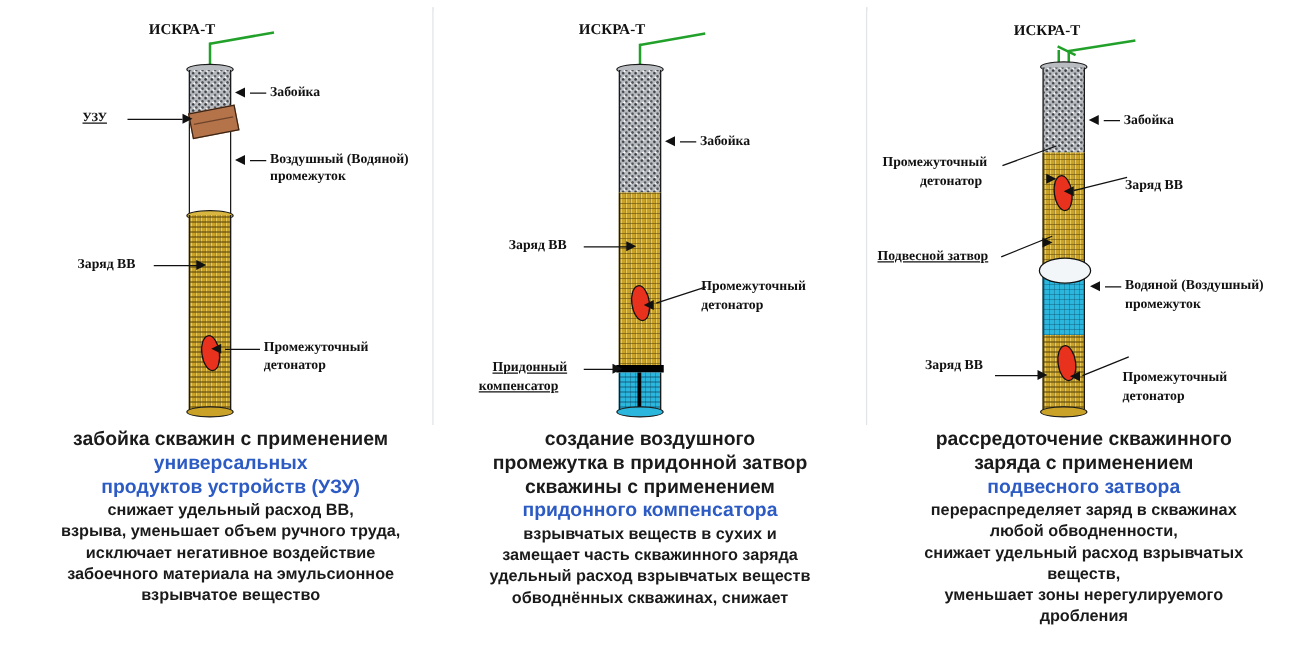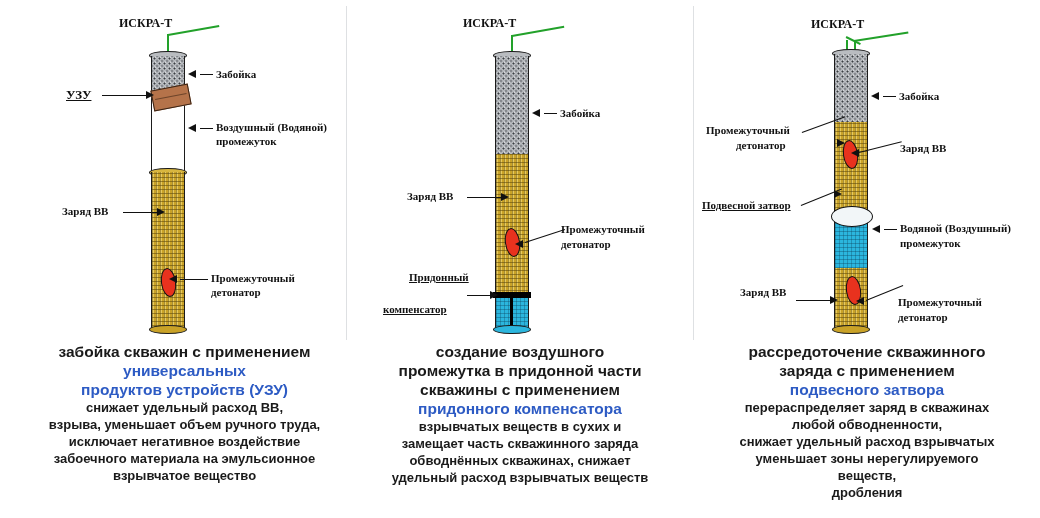--- a/index.html
+++ b/index.html
@@ -151,21 +151,21 @@
         <div class="det" style="left:10px;top:212px;"></div>
       </div>
       <div class="uzu" style="left:152px;top:87px;"></div>
 
       <div class="lead" style="left:200px;top:74px;width:13px;"></div>
       <div class="arrow l" style="left:188px;top:70px;"></div>
       <div class="lab" style="left:216px;top:68px;">Забойка</div>
 
       <div class="lead" style="left:102px;top:95px;width:44px;"></div>
       <div class="arrow r" style="left:146px;top:91px;"></div>
-      <div class="lab u" style="left:66px;top:88px;font-size:13px;">УЗУ</div>
+      <div class="lab u" style="left:66px;top:88px;font-size:10px;">УЗУ</div>
 
       <div class="lead" style="left:200px;top:128px;width:13px;"></div>
       <div class="arrow l" style="left:188px;top:124px;"></div>
       <div class="lab" style="left:216px;top:121px;">Воздушный (Водяной)</div>
       <div class="lab" style="left:216px;top:135px;">промежуток</div>
 
       <div class="lead" style="left:123px;top:212px;width:35px;"></div>
       <div class="arrow r" style="left:157px;top:208px;"></div>
       <div class="lab" style="left:62px;top:205px;">Заряд ВВ</div>
 
@@ -201,21 +201,21 @@
       <div class="arrow r" style="left:154px;top:193px;"></div>
       <div class="lab" style="left:60px;top:190px;">Заряд ВВ</div>
 
       <div class="diag" style="left:178px;top:242px;width:42px;transform:rotate(-18deg);"></div>
       <div class="arrow l" style="left:168px;top:240px;"></div>
       <div class="lab" style="left:214px;top:223px;">Промежуточный</div>
       <div class="lab" style="left:214px;top:238px;">детонатор</div>
 
       <div class="lead" style="left:120px;top:295px;width:24px;"></div>
       <div class="arrow r" style="left:143px;top:291px;"></div>
-      <div class="lab u" style="left:47px;top:271px;margin-left:15px;">Придонный</div>
+      <div class="lab u" style="left:47px;top:288px;">Придонный</div>
       <div class="lab u" style="left:36px;top:303px;">компенсатор</div>
     </div>
   </div>
 
   <div class="panel p3">
     <div class="inner">
       <div class="title-iskra" style="left:117px;top:17px;">ИСКРА-Т</div>
       <div class="cordtail" style="left:160px;top:40px;width:55px;transform:rotate(-9deg);"></div>
       <div class="cordtail" style="left:152px;top:36px;width:16px;transform:rotate(26deg);"></div>
       <div class="cord" style="left:152px;top:40px;height:250px;"></div>
@@ -272,34 +272,34 @@
     <div class="cap-accent">продуктов устройств (УЗУ)</div>
     <div class="cap-body">снижает удельный расход ВВ,</div>
     <div class="cap-body">взрыва, уменьшает объем ручного труда,</div>
     <div class="cap-body">исключает негативное воздействие</div>
     <div class="cap-body">забоечного материала на эмульсионное</div>
     <div class="cap-body">взрывчатое вещество</div>
   </div>
 
   <div class="cap-block c2">
     <div class="cap-head">создание воздушного</div>
-    <div class="cap-head">промежутка в придонной части</div>
+    <div class="cap-head">промежутка в придонной затвор</div>
     <div class="cap-head">скважины с применением</div>
     <div class="cap-accent">придонного компенсатора</div>
     <div class="cap-body">взрывчатых веществ в сухих и</div>
     <div class="cap-body">замещает часть скважинного заряда</div>
+    <div class="cap-body">удельный расход взрывчатых веществ</div>
     <div class="cap-body">обводнённых скважинах, снижает</div>
-    <div class="cap-body">удельный расход взрывчатых веществ</div>
   </div>
 
   <div class="cap-block c3">
     <div class="cap-head">рассредоточение скважинного</div>
     <div class="cap-head">заряда с применением</div>
     <div class="cap-accent">подвесного затвора</div>
     <div class="cap-body">перераспределяет заряд в скважинах</div>
     <div class="cap-body">любой обводненности,</div>
     <div class="cap-body">снижает удельный расход взрывчатых</div>
+    <div class="cap-body">веществ,</div>
     <div class="cap-body">уменьшает зоны нерегулируемого</div>
-    <div class="cap-body">веществ,</div>
     <div class="cap-body">дробления</div>
   </div>
 
 </div>
 
 </body></html>

